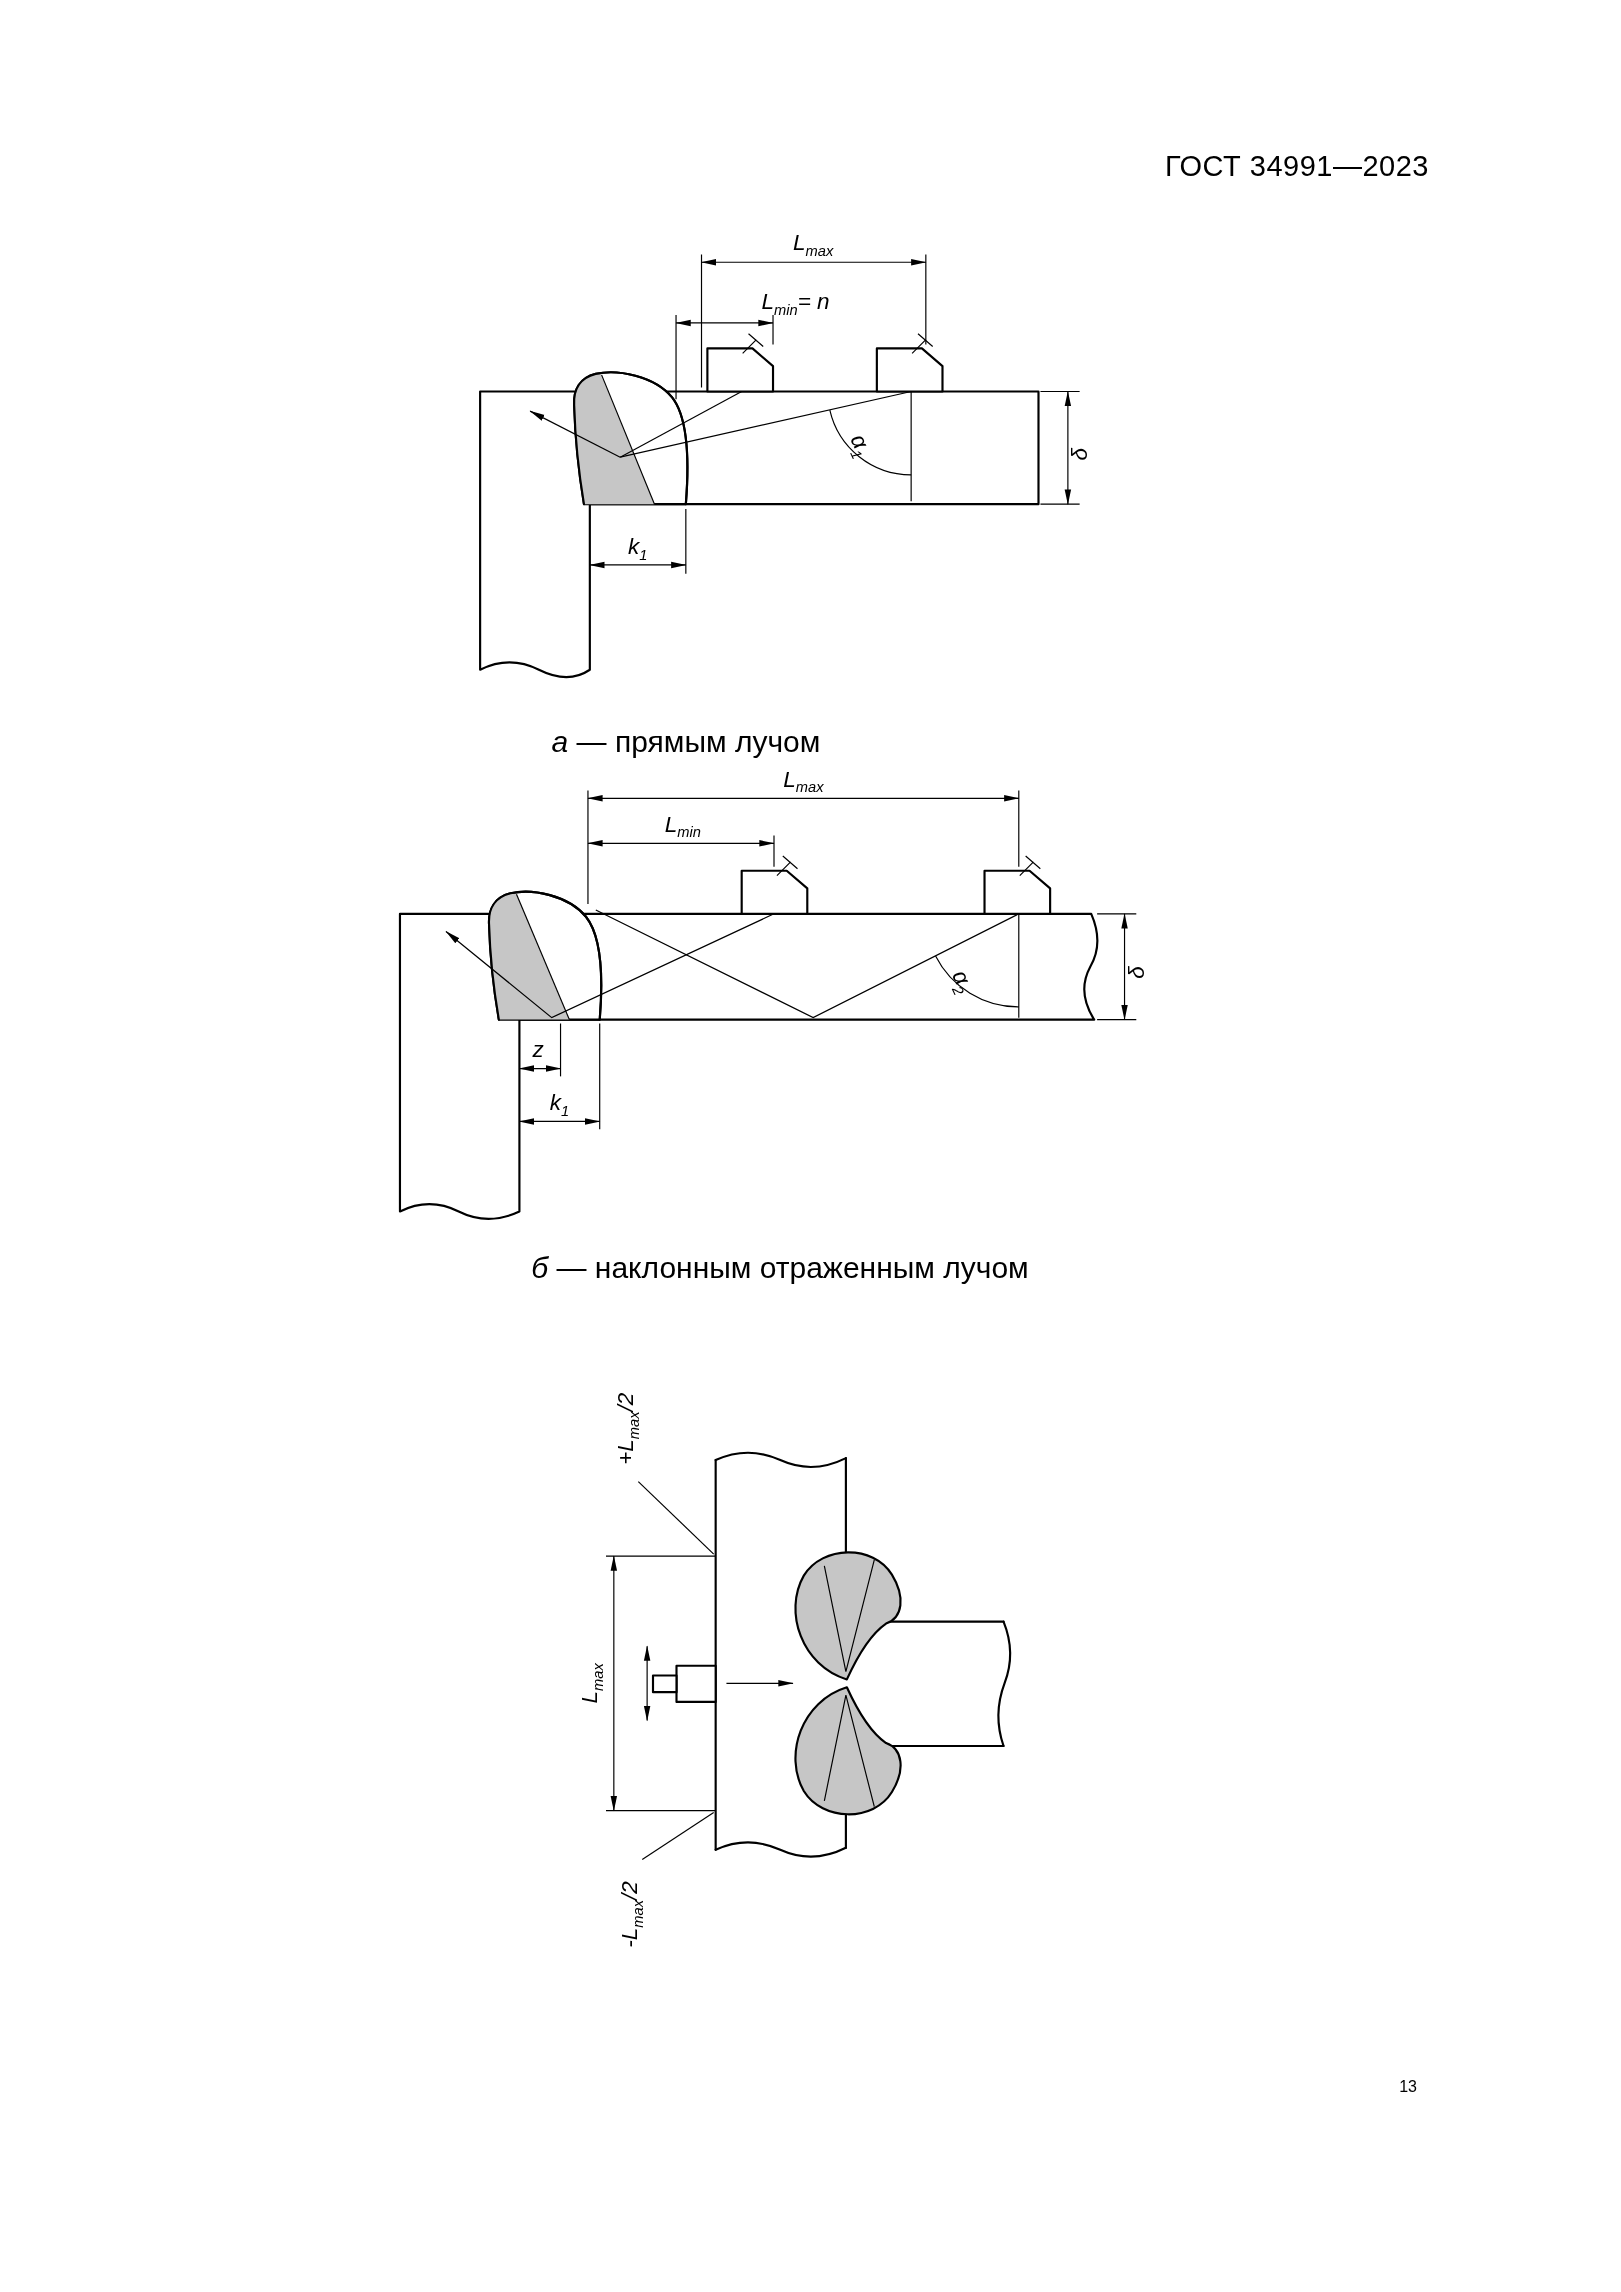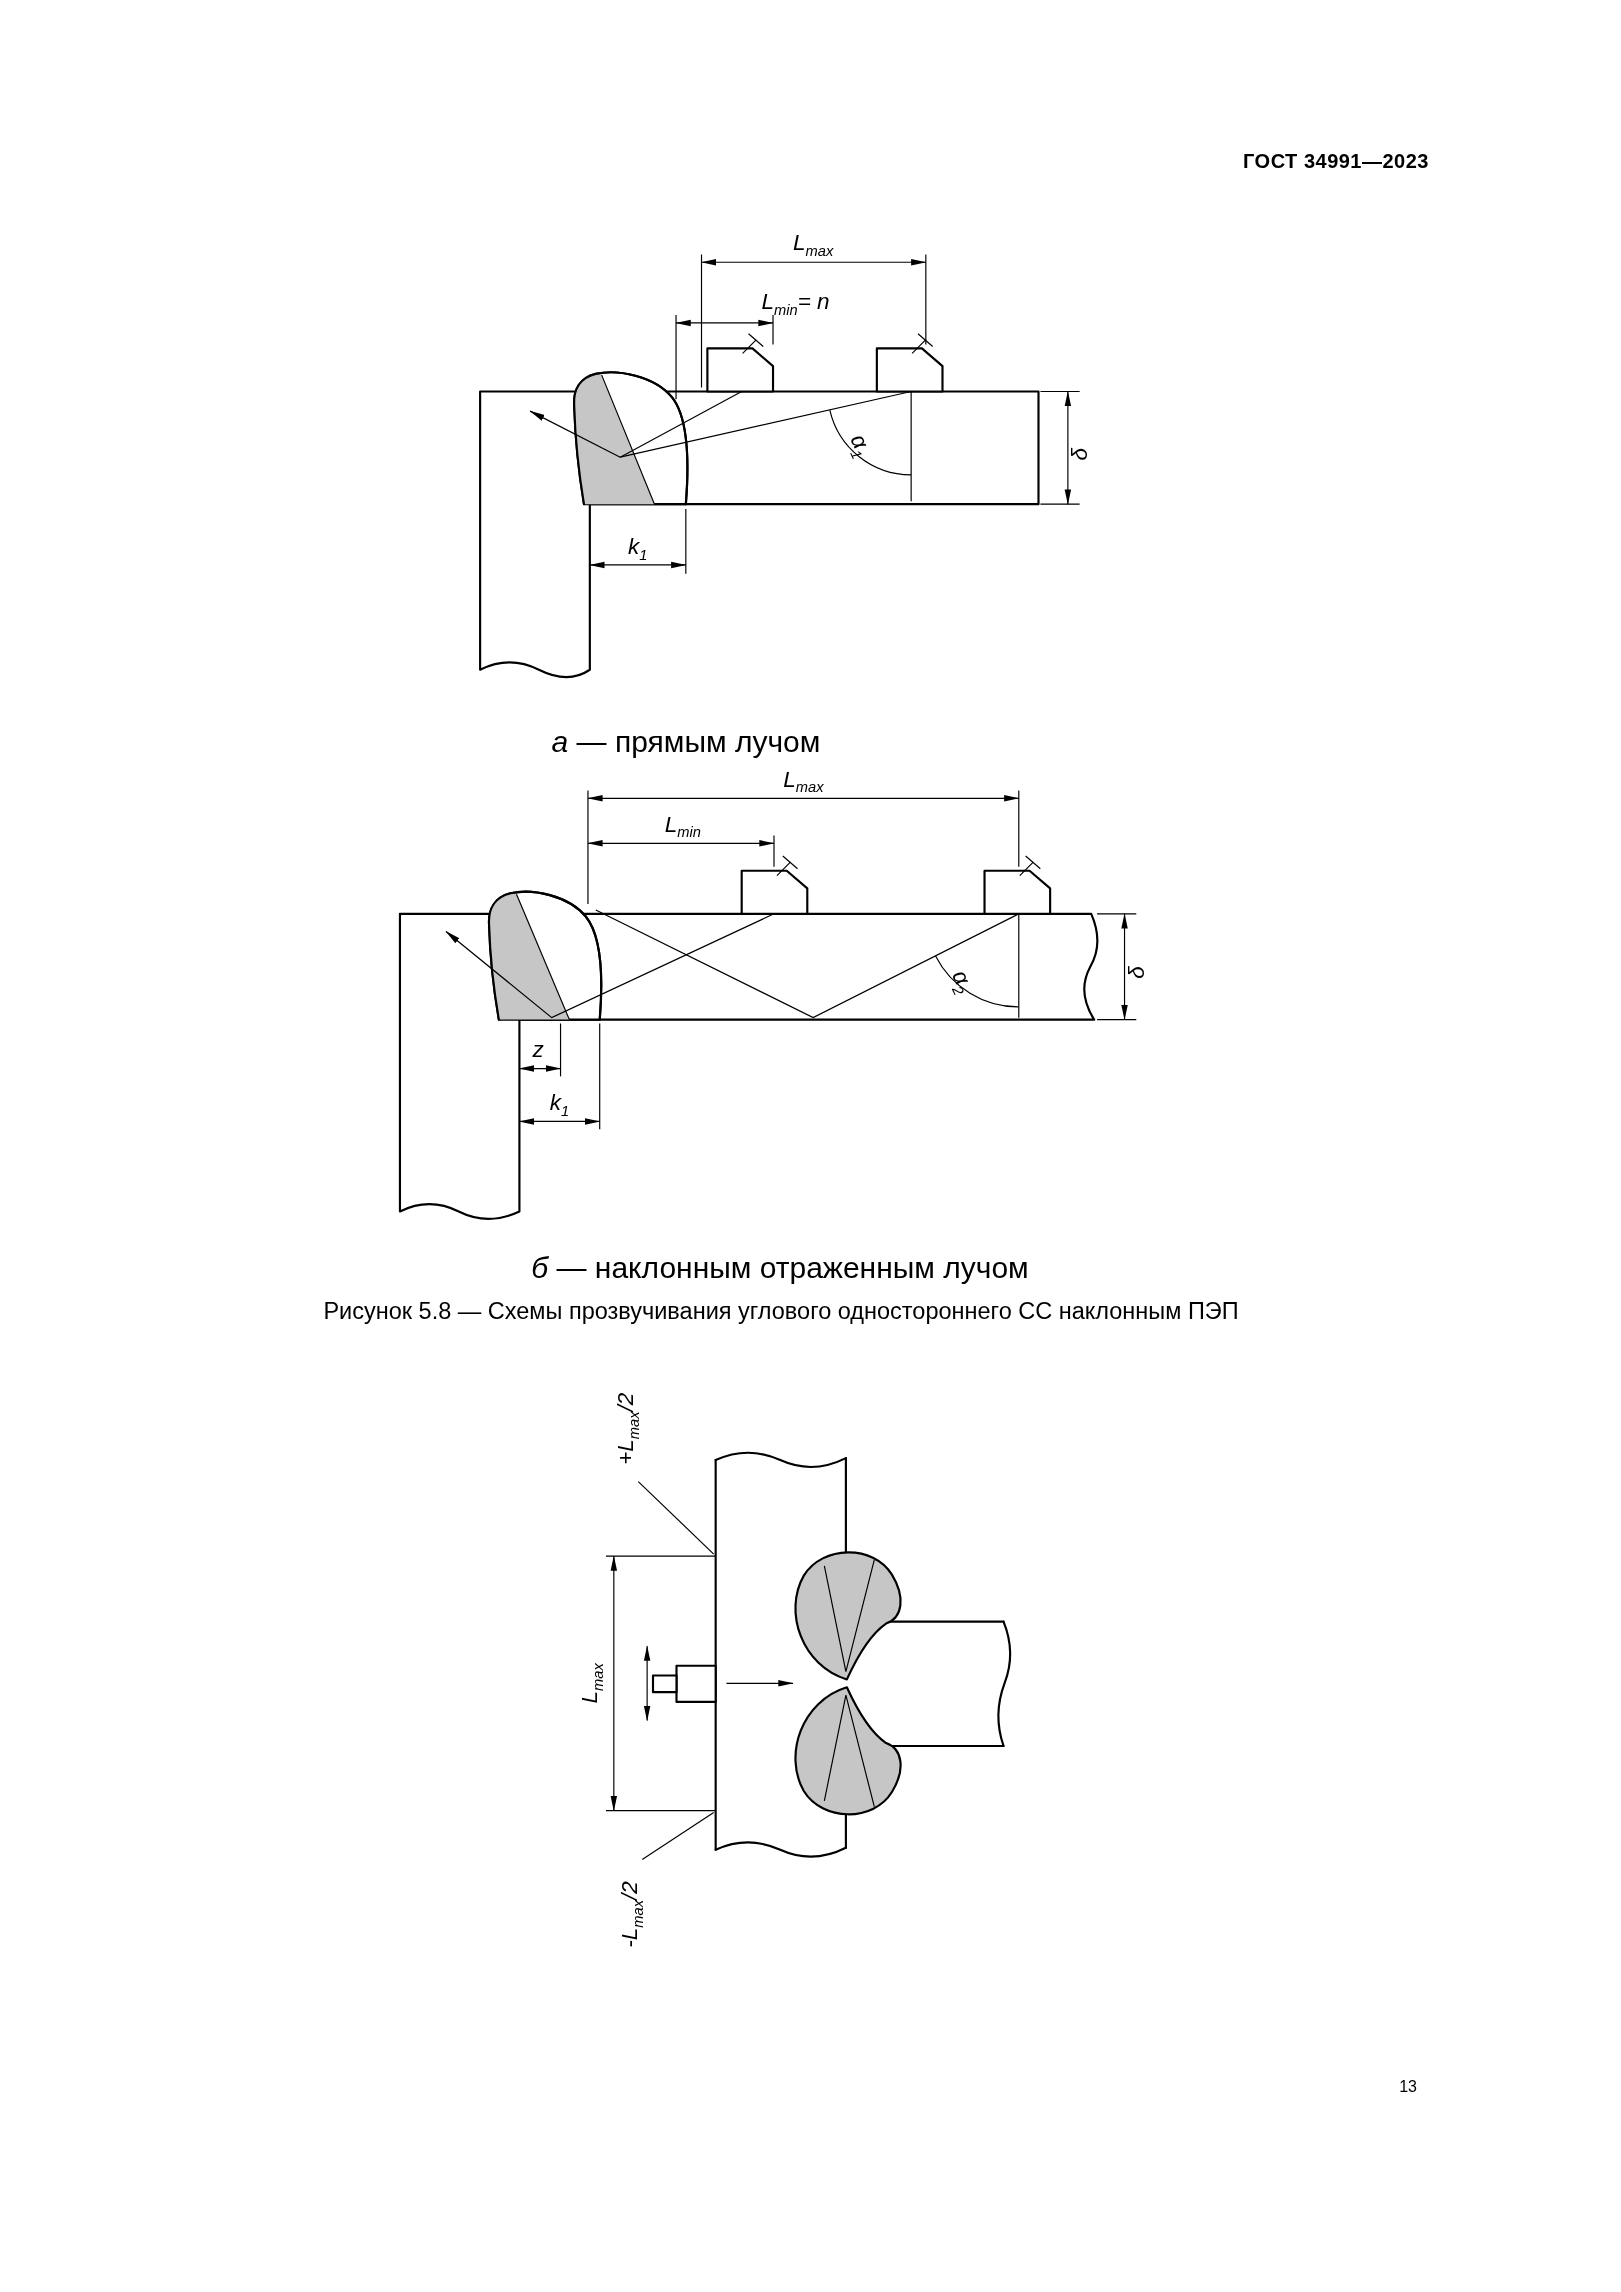--- a/index.html
+++ b/index.html
@@ -1,17 +1,17 @@
 <!DOCTYPE html>
 <html><head>
 <meta charset="utf-8">
 <style>
   html,body{margin:0;padding:0;background:#ffffff;}
   .page{position:relative;width:1621px;height:2293px;background:#ffffff;font-family:"Liberation Sans",sans-serif;color:#000;overflow:hidden;}
-  .header{position:absolute;top:150px;right:192px;font-size:20px;font-weight:bold;letter-spacing:0.5px;}
+  .header{position:absolute;top:150px;right:192px;font-size:29px;font-weight:normal;letter-spacing:0.5px;}
   .pagenum{position:absolute;top:2078px;right:204px;font-size:16px;}
   .cap{position:absolute;font-size:30px;white-space:nowrap;transform:translateX(-50%);}
   .cap i{font-style:italic;}
   .figcap{position:absolute;font-size:23.5px;white-space:nowrap;transform:translateX(-50%);}
   svg{position:absolute;overflow:visible;}
   .thick{fill:none;stroke:#000;stroke-width:2.2;stroke-linejoin:round;stroke-linecap:round;}
   .thickw{fill:#fff;stroke:#000;stroke-width:2.2;stroke-linejoin:round;}
   .thin{fill:none;stroke:#000;stroke-width:1.2;}
   .weldfill{fill:#c6c6c6;stroke:none;}
   .weldg{fill:#c6c6c6;stroke:#000;stroke-width:2.2;stroke-linejoin:round;}
@@ -149,21 +149,20 @@
 
     <g>
       <path class="thin" d="M 612,1044 L 612,1152"></path>
       <path class="thin" marker-start="url(#mArr)" marker-end="url(#mArr)" d="M 530,1144 L 612,1144"></path>
       <text class="dim" text-anchor="middle" x="571" y="1132"><tspan>k</tspan><tspan class="sub" dy="6">1</tspan></text>
     </g>
   </svg>
 
   <div class="cap" style="left:780px;top:1251px;"><i>б</i><span> — наклонным отраженным лучом</span></div>
 
-  <div class="figcap" style="left:781px;top:1298px;">Рисунок 5.8 — Схемы прозвучивания углового одностороннего СС наклонным ПЭП</div>
 
   <svg style="left:559px;top:1367px;width:470px;height:617px" viewBox="570 1395 480 630">
     <g>
       <path class="thick" d="M 730,1490 L 730,1888"></path>
       <path class="thick" d="M 730,1490 Q 763,1475 796,1490 Q 829,1505 863,1488"></path>
       <path class="thick" d="M 730,1888 Q 763,1873 796,1888 Q 829,1903 863,1886"></path>
       <path class="thick" d="M 863,1488 L 863,1590 M 863,1846 L 863,1886"></path>
     </g>
 
     <g>

